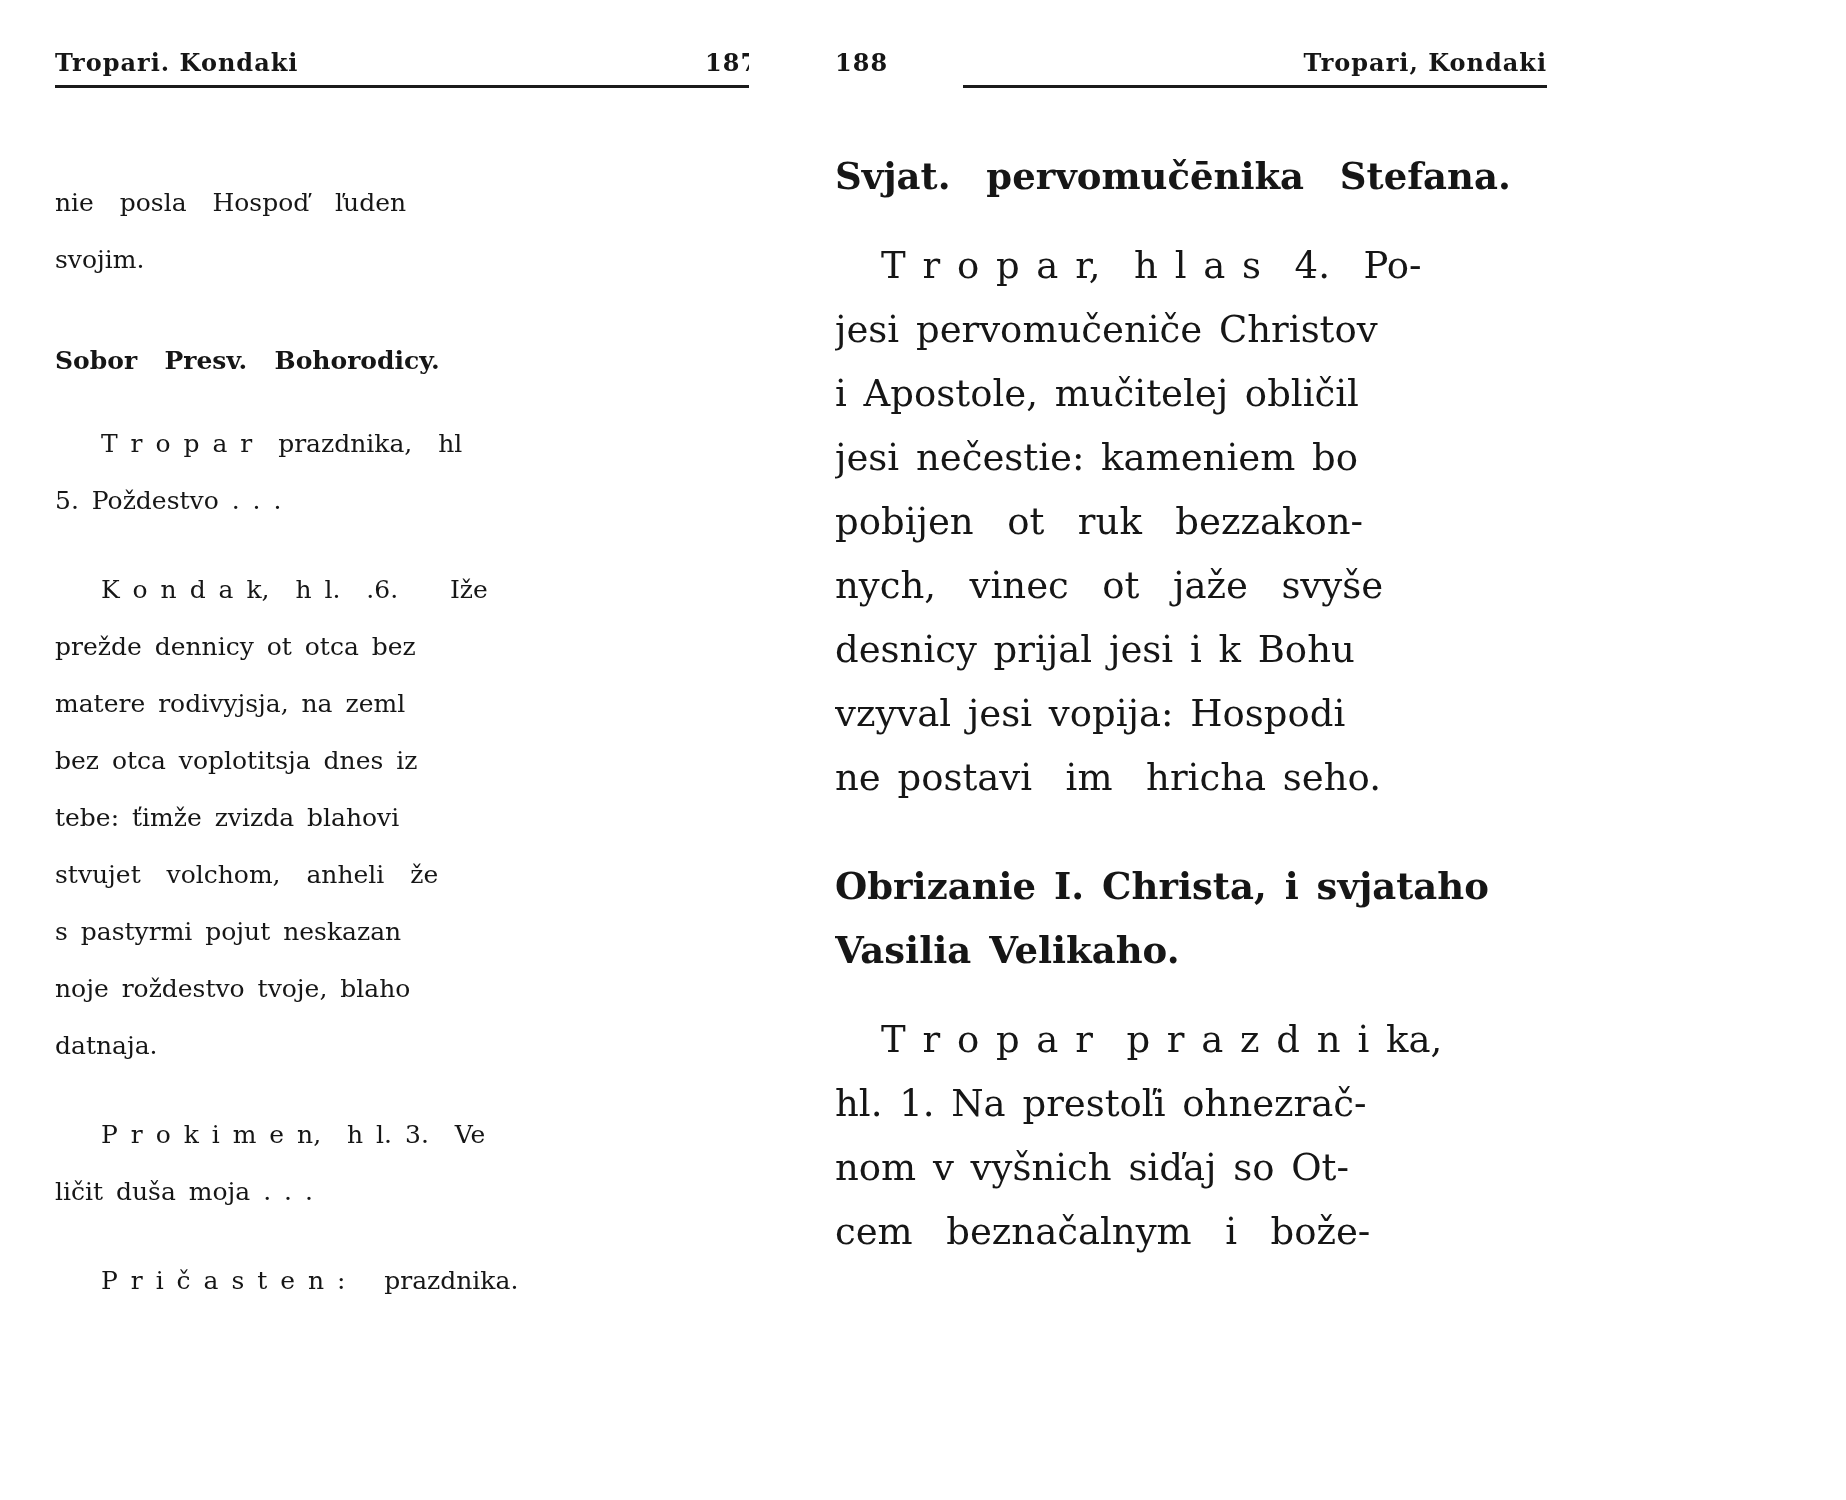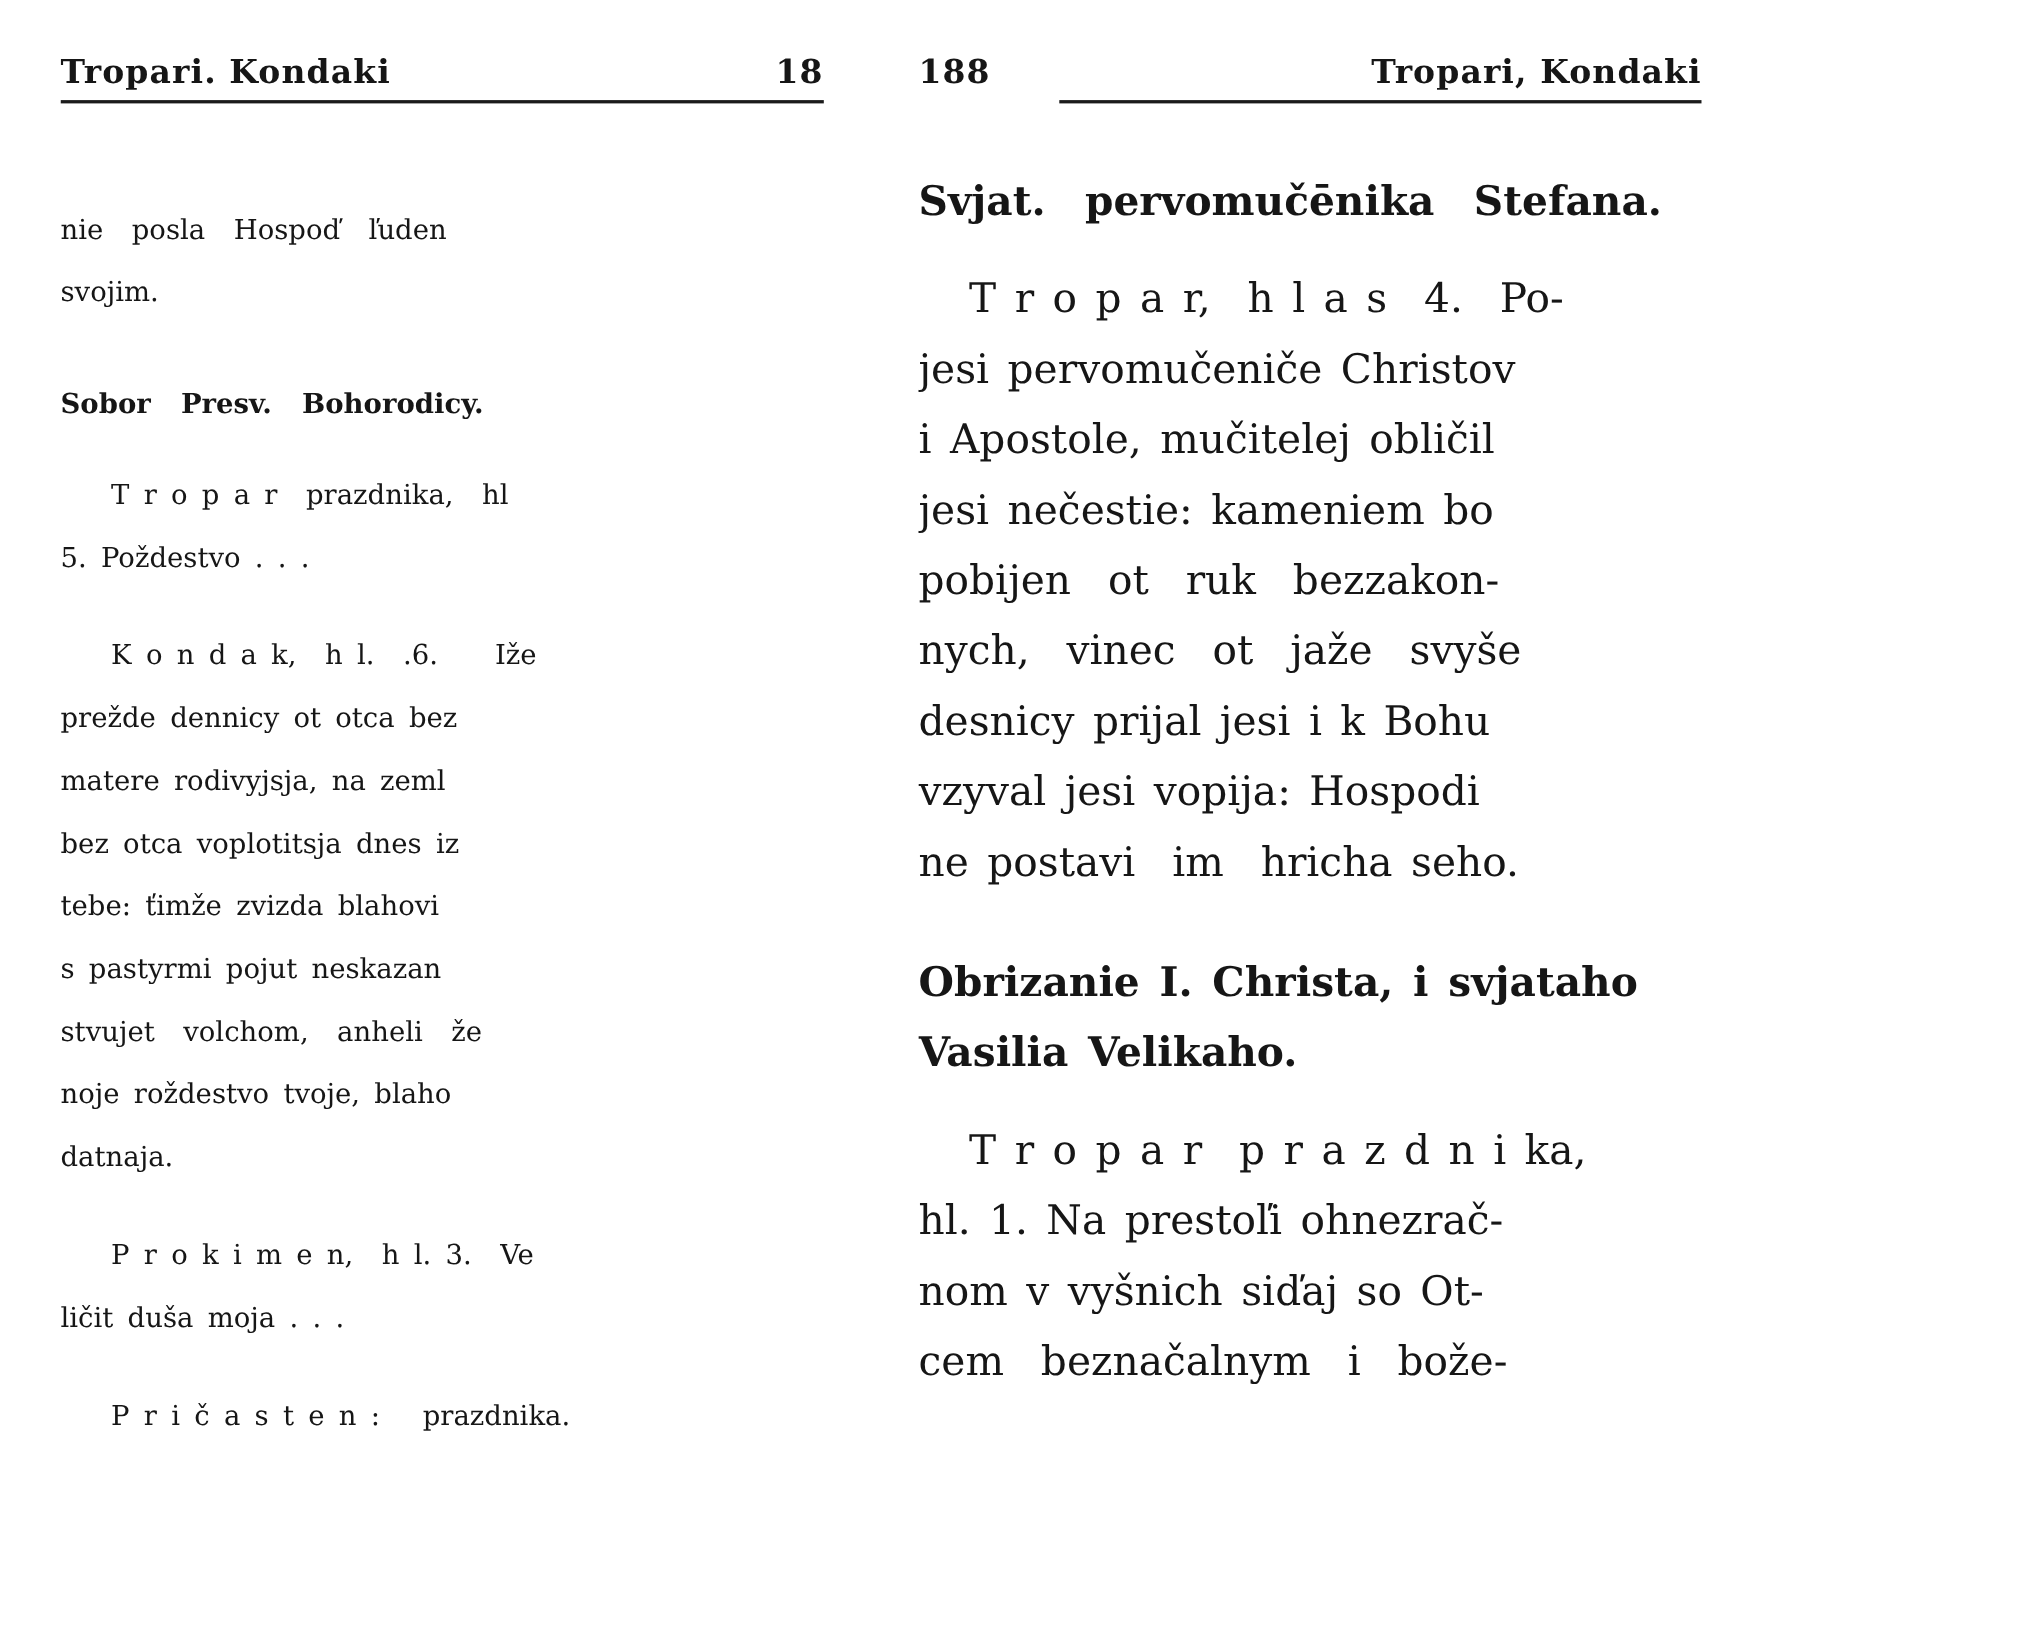--- a/index.html
+++ b/index.html
@@ -21,21 +21,21 @@
     overflow: hidden;
   }
   .page-left  { left: 55px;  width: 694px;  height: 1420px; }
   .page-right { left: 835px; width: 712px;  height: 1430px; }
 
   .page-header {
     display: flex;
     justify-content: space-between;
     align-items: flex-start;
     font-weight: bold;
-    font-size: 30px;
+    font-size: 24px;
     letter-spacing: 1px;
     white-space: nowrap;
     gap: 22px;
   }
   .page-left .page-number {
     display: inline-block;
     max-width: 44px;        
     overflow: hidden;
   }
   .header-rule {
@@ -81,22 +81,22 @@
       <div class="block paragraph indent">
         <div class="line">T r o p a r  prazdnika,  hl</div>
         <div class="line">5. Poždestvo . . .</div>
       </div>
       <div class="block paragraph indent">
         <div class="line">K o n d a k,  h l.  .6.    Iže</div>
         <div class="line">prežde dennicy ot otca bez</div>
         <div class="line">matere rodivyjsja, na zeml</div>
         <div class="line">bez otca voplotitsja dnes iz</div>
         <div class="line">tebe: ťimže zvizda blahovi</div>
+        <div class="line">stvujet  volchom,  anheli  že</div>
         <div class="line">s pastyrmi pojut neskazan</div>
-        <div class="line">stvujet  volchom,  anheli  že</div>
         <div class="line">noje roždestvo tvoje, blaho</div>
         <div class="line">datnaja.</div>
       </div>
       <div class="block paragraph indent">
         <div class="line">P r o k i m e n,  h l. 3.  Ve</div>
         <div class="line">ličit duša moja . . .</div>
       </div>
       <div class="block paragraph indent">
         <div class="line">P r i č a s t e n :   prazdnika.</div>
       </div>

